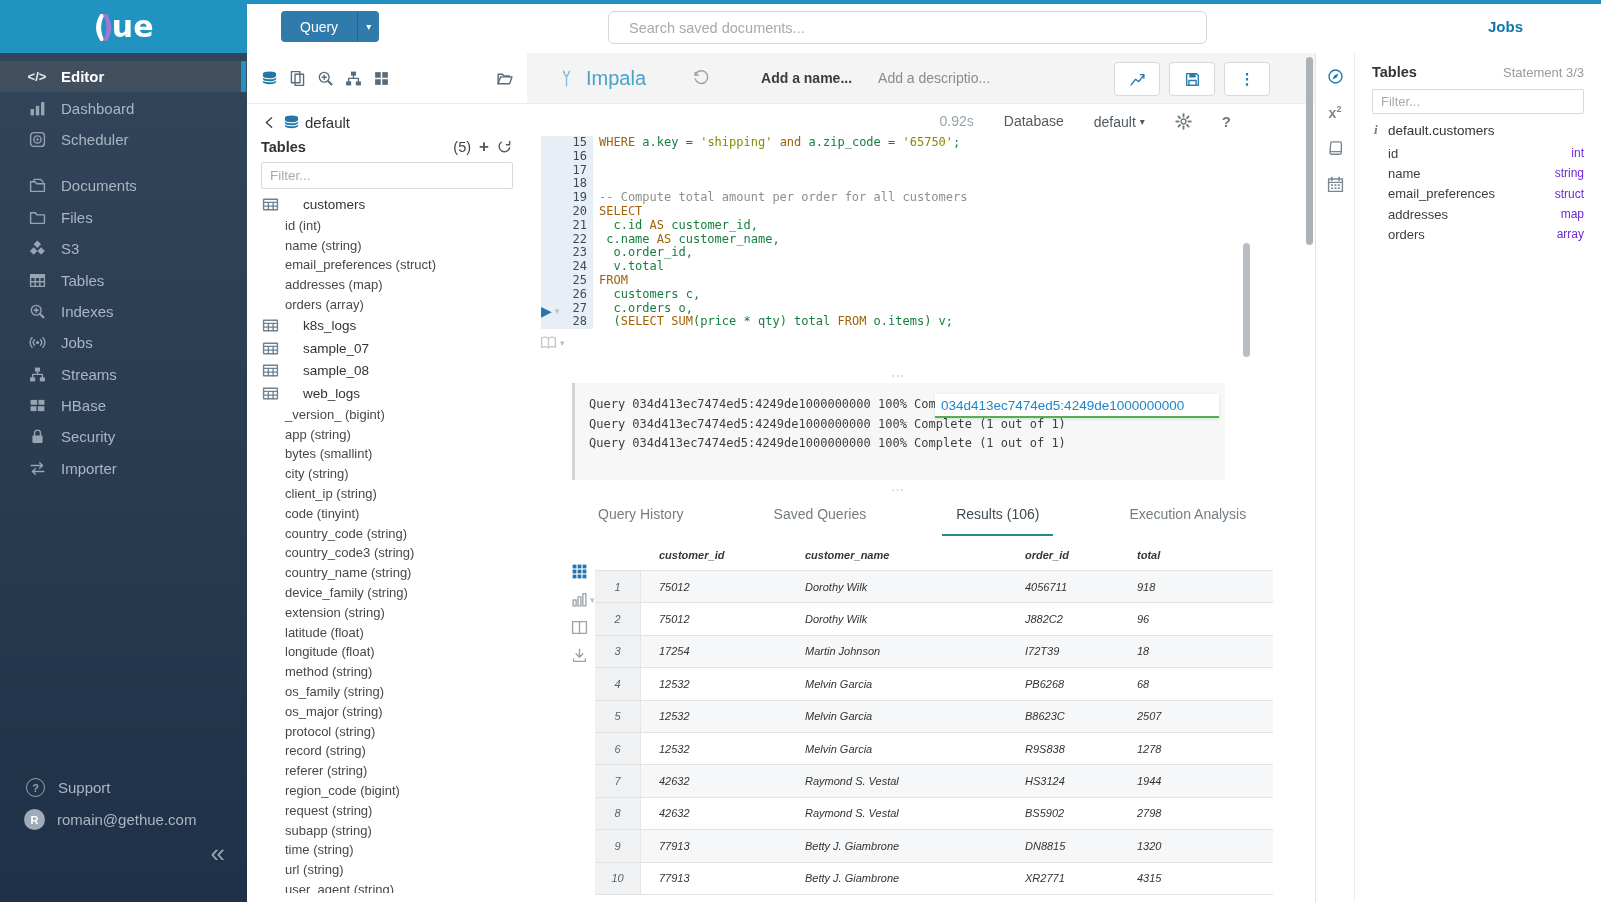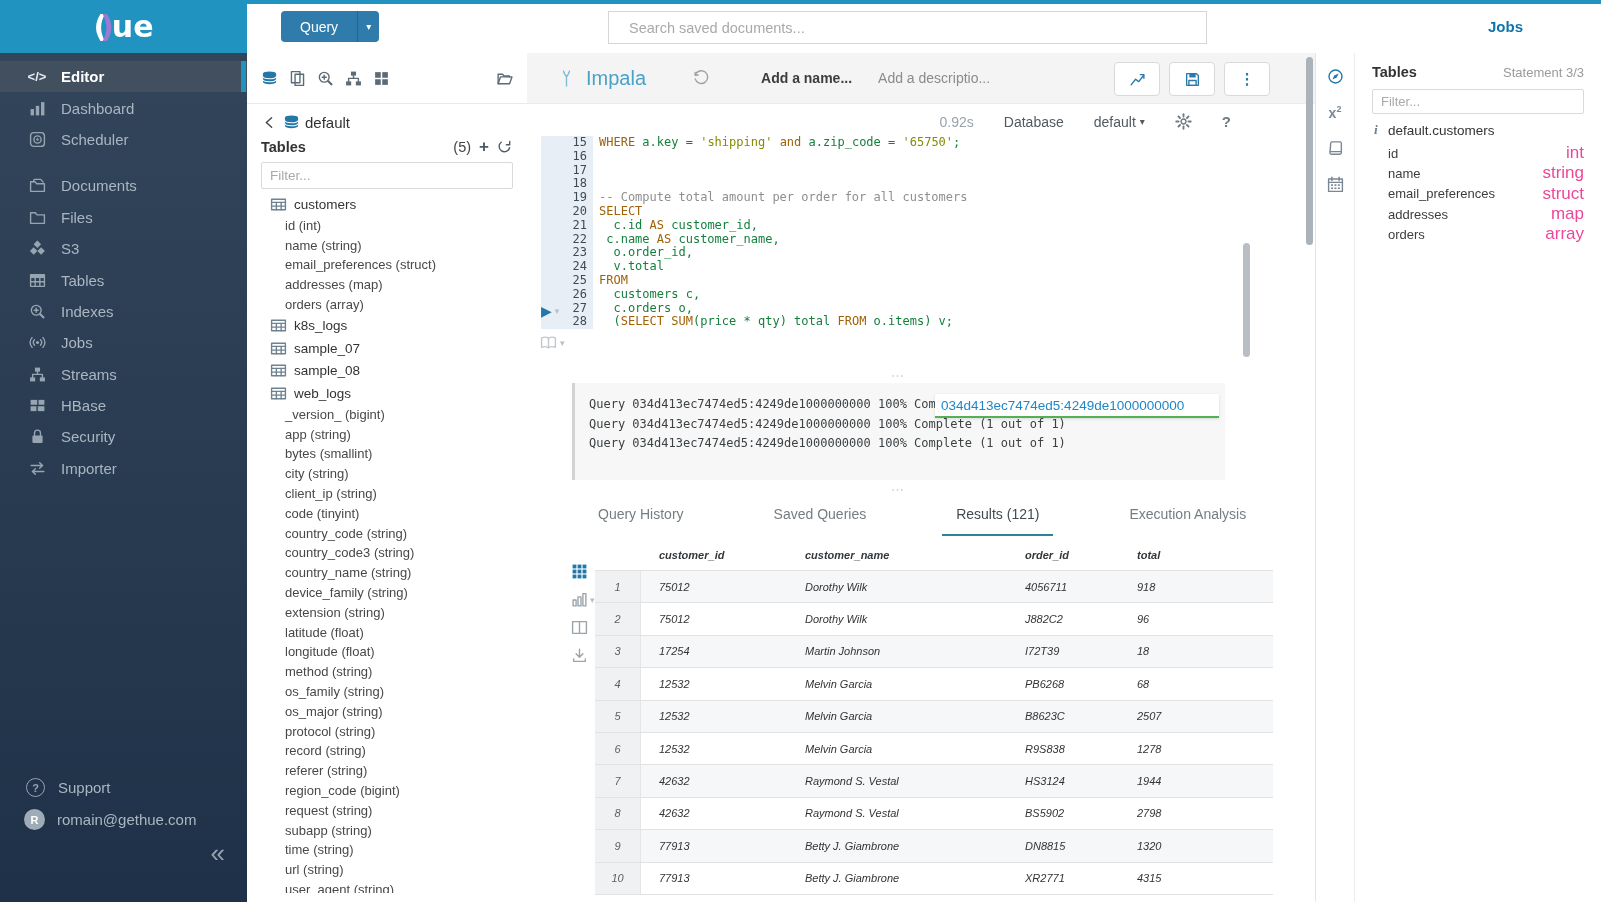--- a/index.html
+++ b/index.html
@@ -38,21 +38,21 @@
   #sb-user{position:absolute;left:24px;top:809px;display:flex;align-items:center;color:#aab6c2;font-size:15px;cursor:pointer;}
   .avatar{display:inline-flex;align-items:center;justify-content:center;width:21px;height:21px;border-radius:50%;
           background:#9fabb6;color:#fff;font-size:11px;font-weight:bold;margin-right:12px;}
   #sb-collapse{position:absolute;right:22px;top:840px;color:#93a3b1;font-size:26px;cursor:pointer;line-height:1;}
 
   
   #topbar{position:absolute;left:247px;top:0;width:1354px;height:53px;background:#fff;border-bottom:1px solid #ececec;}
   #query-btn{position:absolute;left:34px;top:11px;height:31px;display:flex;border-radius:4px;overflow:hidden;cursor:pointer;}
   #query-btn .qmain{background:#2e7bac;color:#fff;font-size:14px;display:flex;align-items:center;padding:0 19px;}
   #query-btn .qcaret{background:#2e7bac;border-left:1px solid #24668f;color:#fff;display:flex;align-items:center;padding:0 8px;font-size:10px;}
-  #searchbox{position:absolute;left:361px;top:11px;width:597px;height:31px;border:1px solid #d6d6d6;border-radius:0;
+  #searchbox{position:absolute;left:361px;top:11px;width:597px;height:31px;border:1px solid #d6d6d6;border-radius:6px;
              display:flex;align-items:center;background:#fff;}
   #searchbox .sic{color:#6e6e6e;margin:0 8px 0 10px;}
   #searchbox input{border:none;flex:1;font-size:14.5px;color:#444;background:transparent;}
   #topbar-right{position:absolute;right:55px;top:0;height:53px;display:flex;align-items:center;gap:16px;}
   #jobs-link{color:#0e76ad;font-size:15px;font-weight:bold;cursor:pointer;display:flex;align-items:center;gap:7px;}
   #jobs-link .jlist{color:#1b7fb5;}
   #tb-history{color:#1b7fb5;cursor:pointer;}
 
   
   #lassist{position:absolute;left:247px;top:53px;width:280px;height:849px;background:#fff;border-right:1px solid #e8e8e8;overflow:hidden;}
@@ -66,38 +66,38 @@
   #la-crumb .nm{cursor:pointer;}
   #la-head{margin:7px 14px 0;display:flex;align-items:center;font-size:14.5px;}
   #la-head .ttl{font-weight:bold;color:#333;}
   #la-head .spacer{flex:1;}
   #la-head .cnt{color:#444;margin-right:8px;}
   #la-head .pl{color:#4f5a63;font-size:17px;font-weight:bold;cursor:pointer;margin-right:7px;line-height:1;}
   #la-head .rf{color:#4f5a63;cursor:pointer;display:flex;}
   #la-filter{margin:7px 14px 4px;}
   #la-filter input{width:100%;box-sizing:border-box;height:27px;border:1px solid #d9d9d9;border-radius:2px;padding:0 8px;font-size:13.5px;color:#444;}
   #la-tree{overflow:hidden;height:700px;}
-  .tree-table{height:22.5px;display:flex;align-items:center;gap:7px;padding-left:23px;font-size:13.5px;color:#333;cursor:pointer;}
+  .tree-table{height:22.5px;display:flex;align-items:center;gap:24px;padding-left:15px;font-size:13.5px;color:#333;cursor:pointer;}
   .tree-table .tico{color:#6f8292;display:flex;}
   .tree-col{height:19.8px;display:flex;align-items:center;padding-left:38px;font-size:13px;color:#484848;cursor:pointer;}
 
   
   #editor{position:absolute;left:527px;top:53px;width:788px;height:849px;background:#fff;}
   #ed-head{position:absolute;left:0;top:0;width:788px;height:50px;background:#f4f4f4;border-bottom:1px solid #ececec;
            display:flex;align-items:center;}
   #ed-head .impic{margin-left:31px;color:#7fbcd8;display:flex;}
   #ed-title{margin-left:11px;font-size:20px;color:#4aa2c9;cursor:pointer;}
   #ed-hist{margin-left:46px;color:#9aa0a5;cursor:pointer;display:flex;}
   #ed-name{margin-left:52px;font-size:14px;font-weight:bold;color:#3c3c3c;cursor:text;}
   #ed-desc{margin-left:26px;font-size:14px;color:#8b8b8b;cursor:text;}
   #ed-btns{position:absolute;right:45px;top:9px;display:flex;gap:9px;}
   .hbtn{width:44px;height:32px;border:1px solid #d9d9d9;border-radius:4px;background:#fff;display:flex;align-items:center;justify-content:center;color:#2a7aaa;cursor:pointer;}
   .hbtn .ticon{font-size:15px;color:#2a7aaa;}
 
-  #ed-status{position:absolute;right:84px;top:60px;display:flex;align-items:center;gap:30px;font-size:14px;}
+  #ed-status{position:absolute;right:84px;top:60px;display:flex;gap:30px;font-size:14px;}
   #ed-status .dur{color:#98a4ab;}
   #ed-status .dblabel{color:#525a60;}
   #ed-status .dbsel{color:#525a60;cursor:pointer;display:flex;align-items:center;gap:4px;}
   #ed-status .caret{font-size:10px;color:#525a60;}
   #ed-status .gear{color:#6f7a80;cursor:pointer;display:flex;}
   #ed-status .hq{color:#6f7a80;font-weight:bold;cursor:pointer;font-size:15px;}
 
   #code{position:absolute;left:0;top:83px;width:760px;cursor:text;}
   .cl{display:flex;height:13.8px;line-height:13.8px;font-family:"DejaVu Sans Mono",monospace;font-size:12px;}
   .cl .gut{width:52px;background:#e7eef6;color:#3e4b57;text-align:right;padding-right:6px;box-sizing:border-box;}
@@ -159,21 +159,21 @@
   #ra-head .stmt{font-size:13px;color:#9a9a9a;margin-left:26px;}
   #ra-filter{margin:9px 18px 0 16px;}
   #ra-filter input{width:100%;box-sizing:border-box;height:25px;border:1px solid #d9d9d9;border-radius:2px;padding:0 8px;font-size:13px;color:#444;}
   #ra-tbl{margin:8px 18px 0 16px;display:flex;align-items:center;gap:8px;font-size:13.5px;color:#333;}
   #ra-tbl .iiw{color:#6b7f93;width:8px;display:flex;justify-content:center;cursor:pointer;}
   #ra-tbl .tn{cursor:pointer;}
   #ra-cols{margin:5px 18px 0 32px;}
   .ra-col{height:20.3px;display:flex;align-items:center;font-size:13px;cursor:pointer;}
   .ra-col .cn{color:#3d3d3d;}
   .ra-col .spacer{flex:1;}
-  .ra-col .ct{color:#ec4899;font-size:17px;}
+  .ra-col .ct{color:#6d28d9;font-size:12px;}
 </style>
 </head>
 <body>
 
 <div id="app">
   <div id="topline"></div>
 
   <aside id="sidebar">
     <div id="logo">
       <span class="lg lg1">(</span>
@@ -669,21 +669,21 @@
         <p class="ln">Query 034d413ec7474ed5:4249de1000000000 100% Complete (1 out of 1)</p>
         <p class="ln">Query 034d413ec7474ed5:4249de1000000000 100% Complete (1 out of 1)</p>
         <p class="ln">Query 034d413ec7474ed5:4249de1000000000 100% Complete (1 out of 1)</p>
       </div>
     <div id="log-popup">034d413ec7474ed5:4249de1000000000</div>
     <div class="handle" id="handle2">⋯</div>
 
     <div id="tabs">
         <div class="tab">Query History</div>
         <div class="tab">Saved Queries</div>
-        <div class="tab active">Results (121)</div>
+        <div class="tab active">Results (106)</div>
         <div class="tab">Execution Analysis</div>
       </div>
 
     <div id="res-icons">
       <span class="ric active">
           <svg viewBox="0 0 16 16" width="17" height="17" fill="none" stroke="none">
             <g fill="currentColor">
               <rect x="1.5" y="1.5" width="3.6" height="3.6"></rect>
               <rect x="6.2" y="1.5" width="3.6" height="3.6"></rect>
               <rect x="10.9" y="1.5" width="3.6" height="3.6"></rect>

